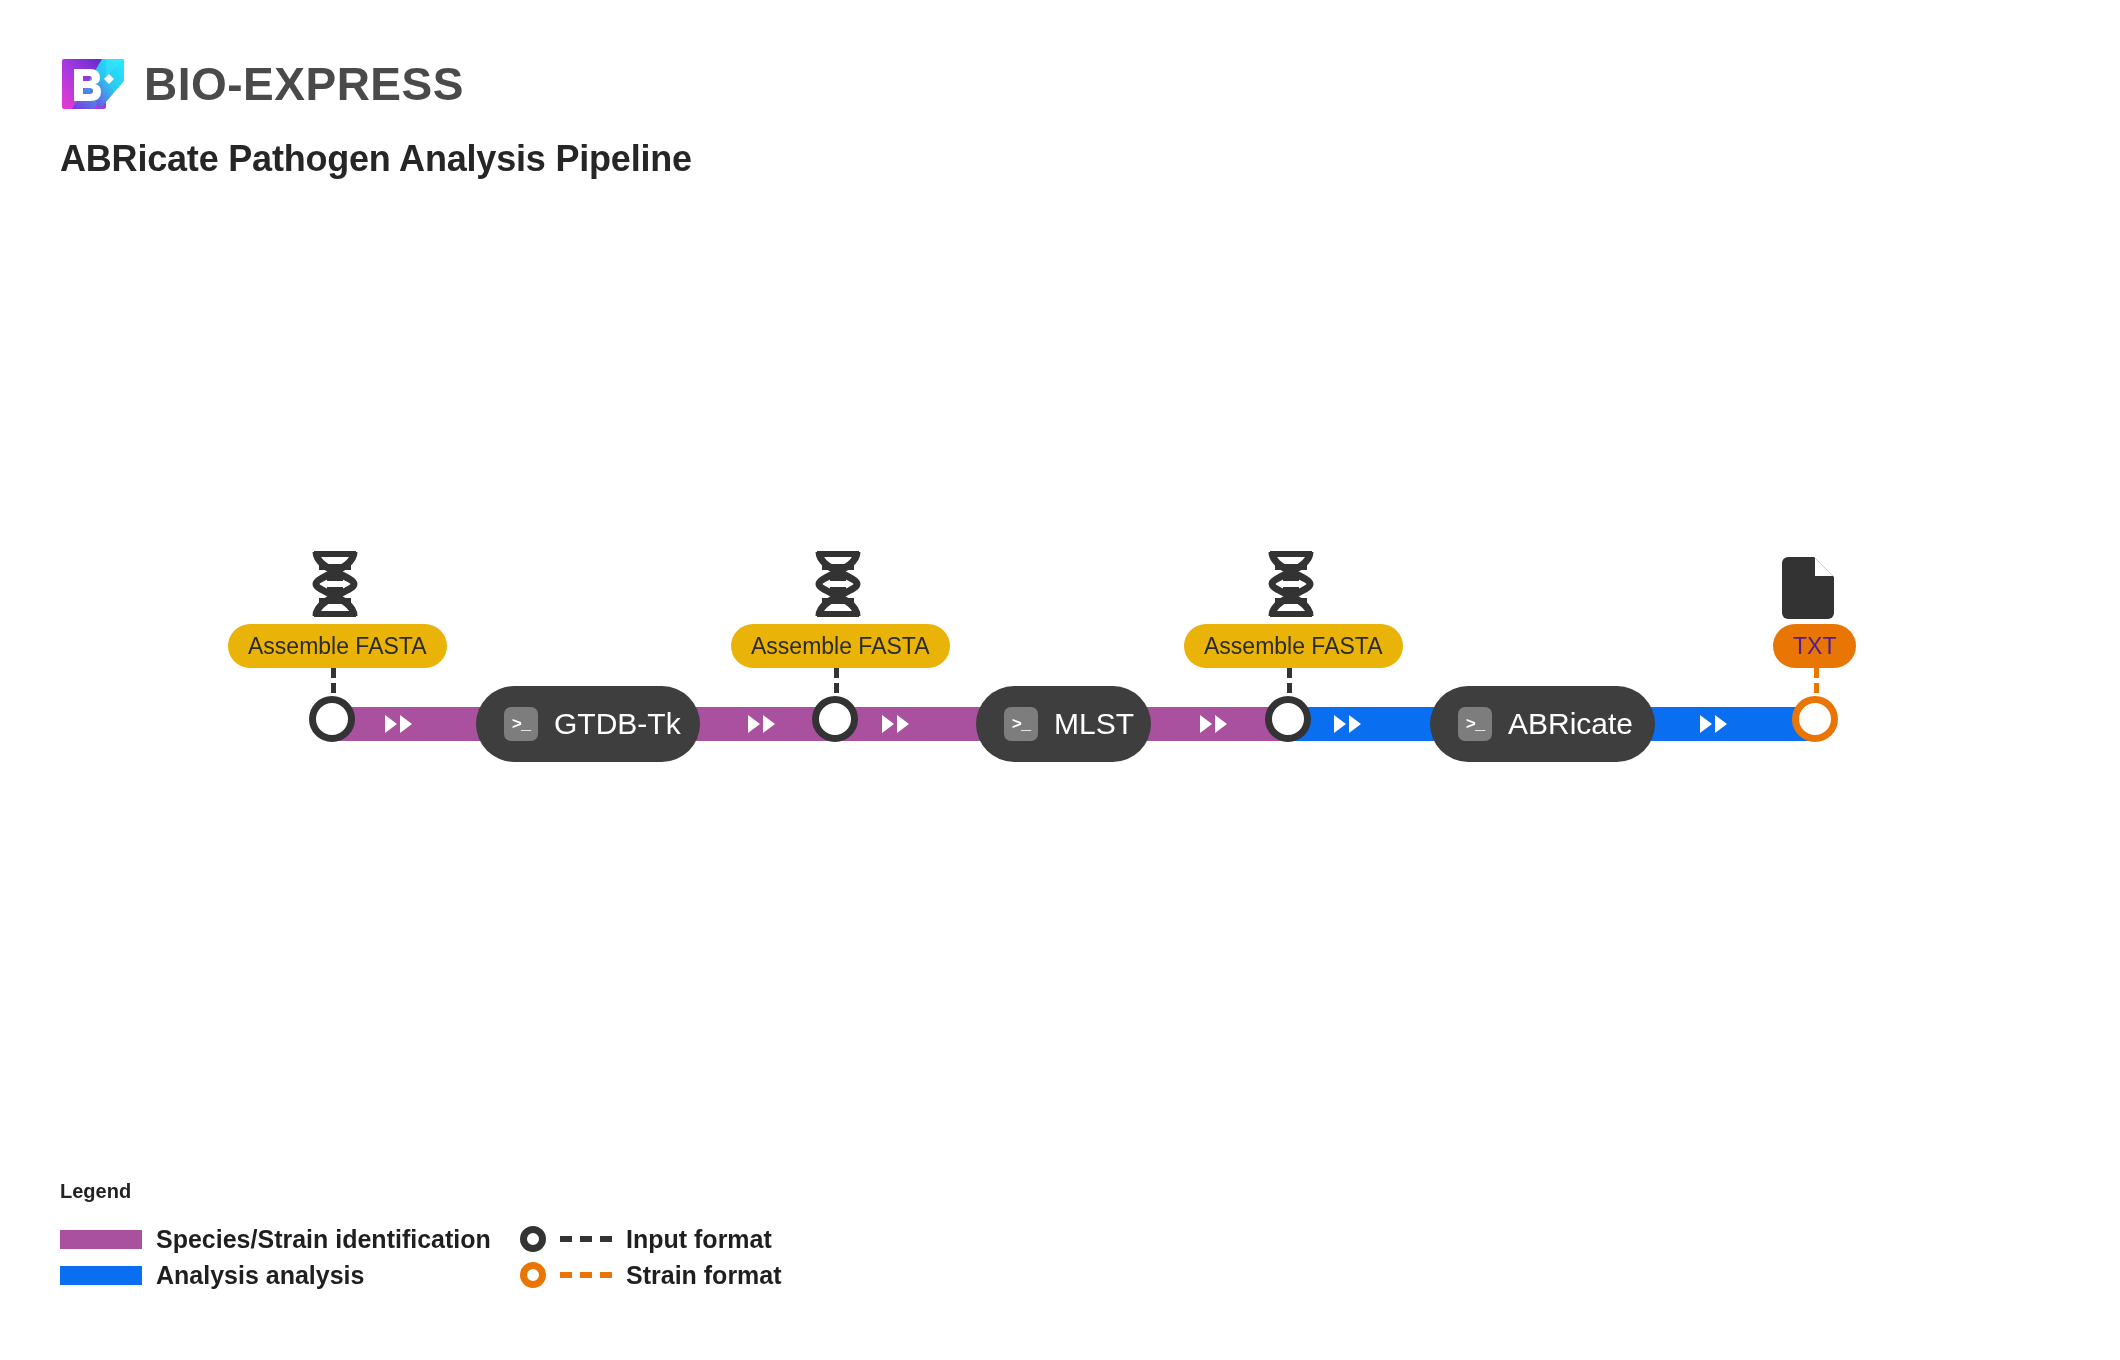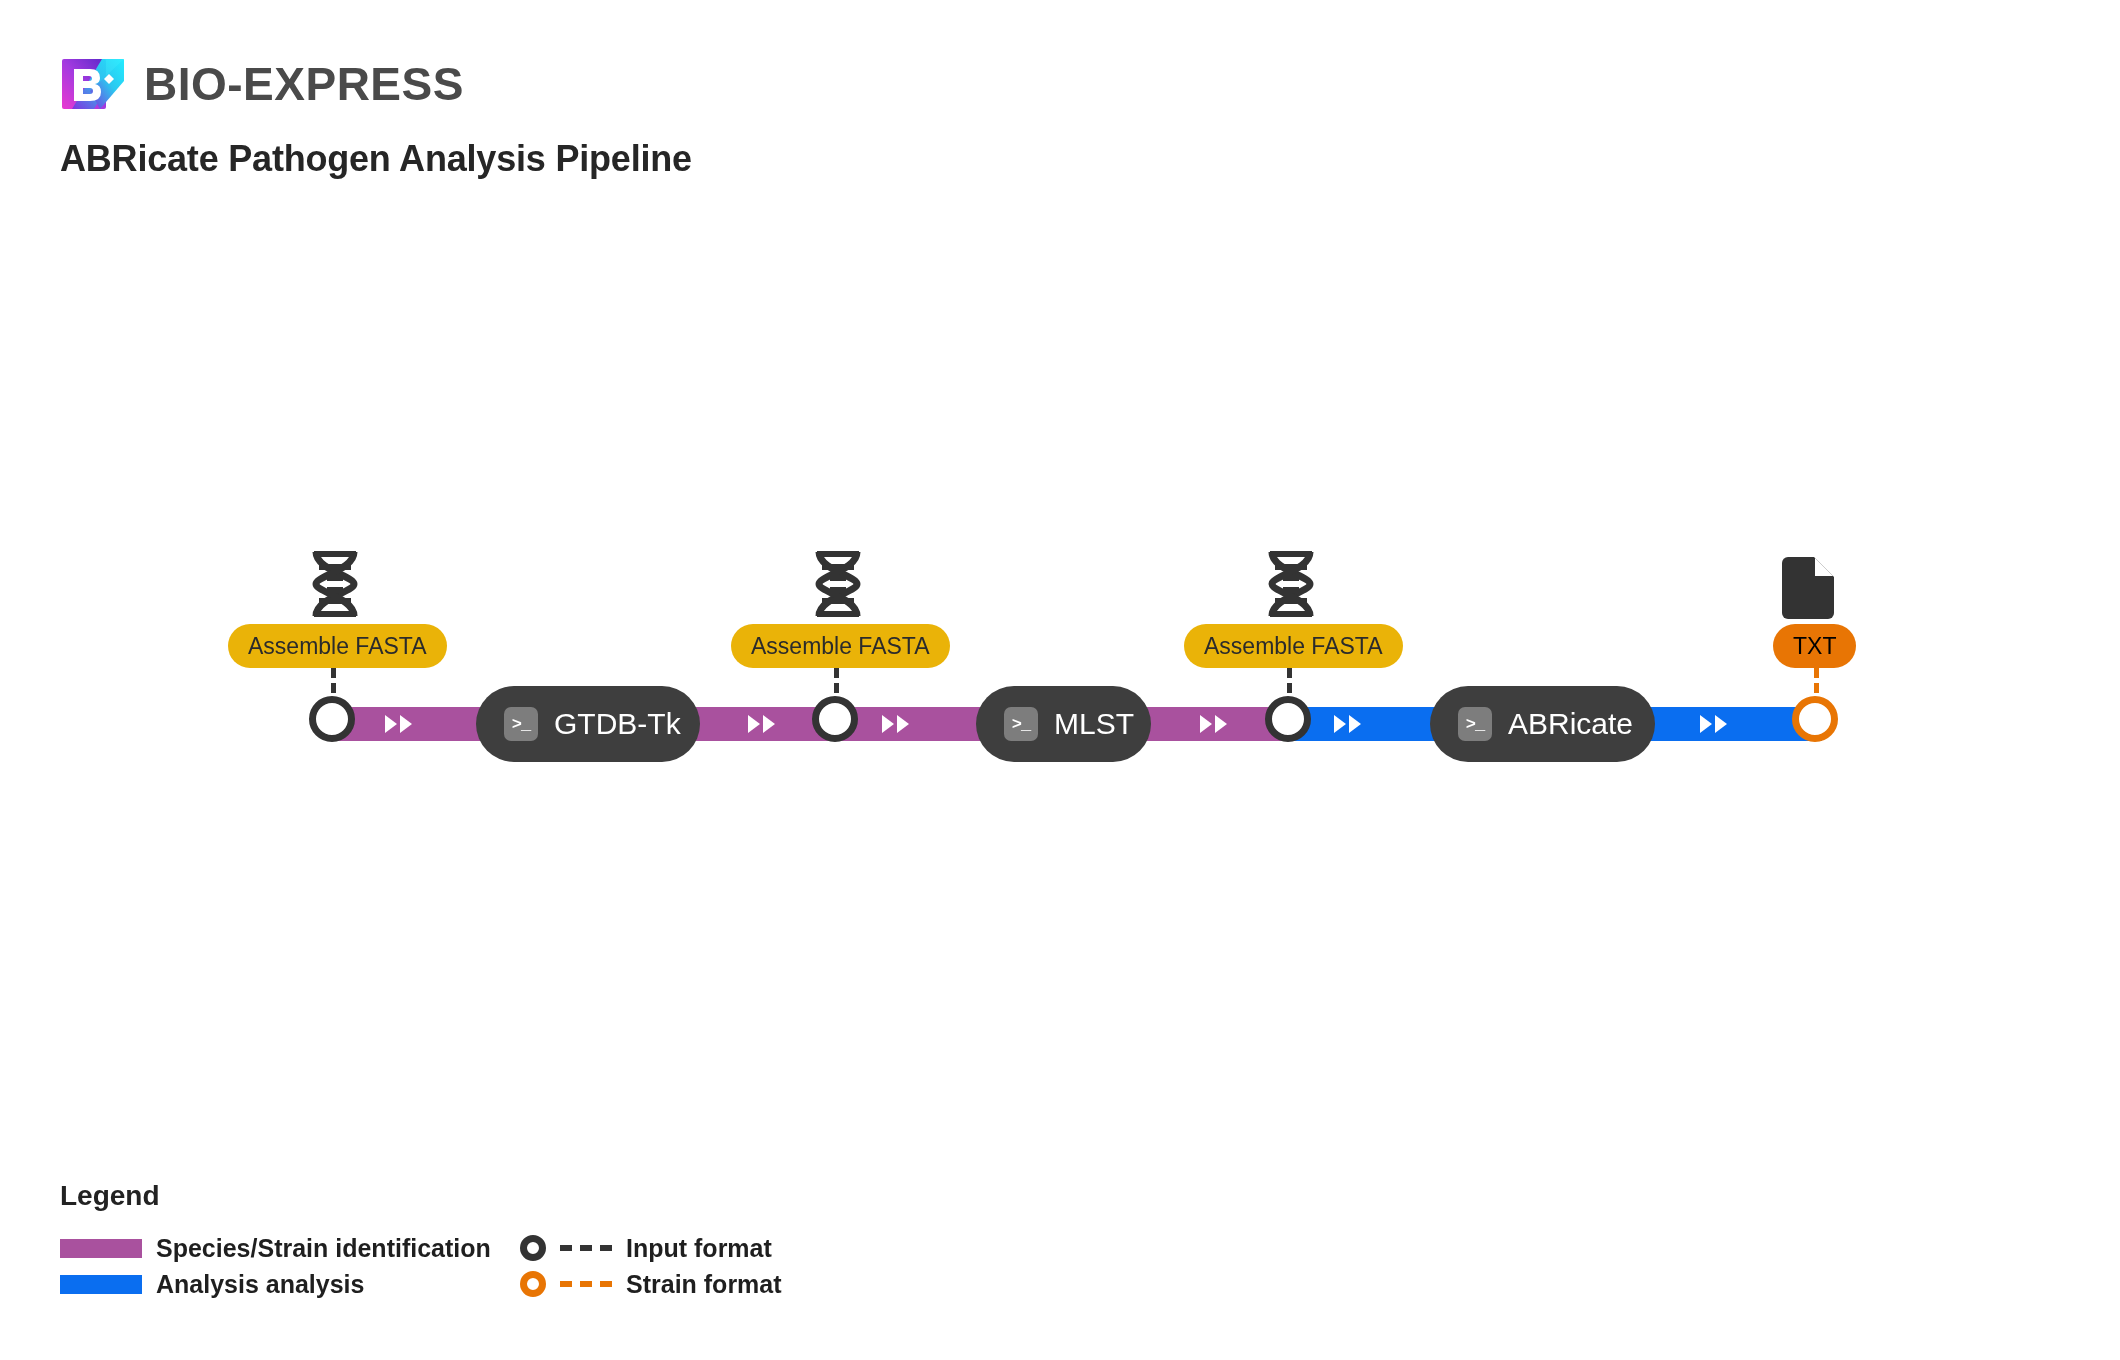--- a/index.html
+++ b/index.html
@@ -108,21 +108,21 @@
     border-radius: 22px;
     display: flex;
     align-items: center;
     justify-content: center;
     padding: 0 20px;
     font-size: 23px;
     white-space: nowrap;
     box-sizing: border-box;
   }
   .fmt-pill.input  { background: #eab308; color: #2b2b2b; }
-  .fmt-pill.output { background: #e87504; color: #000000; }
+  .fmt-pill.output { background: #e87504; color: #4c1d95; }
 
   
   .tool-box {
     position: absolute;
     height: 76px;
     border-radius: 38px;
     background: #3e3e3e;
     display: flex;
     align-items: center;
     gap: 16px;
@@ -156,21 +156,21 @@
     color: #333333;
   }
 
   
   #legend {
     position: absolute;
     left: 60px;
     top: 1180px;
   }
   #legend-title {
-    font-size: 28px;
+    font-size: 20px;
     font-weight: bold;
     color: #222222;
     margin-bottom: 18px;
   }
   #legend-body {
     display: flex;
     align-items: flex-start;
     gap: 0;
   }
   #legend-col-tracks {

